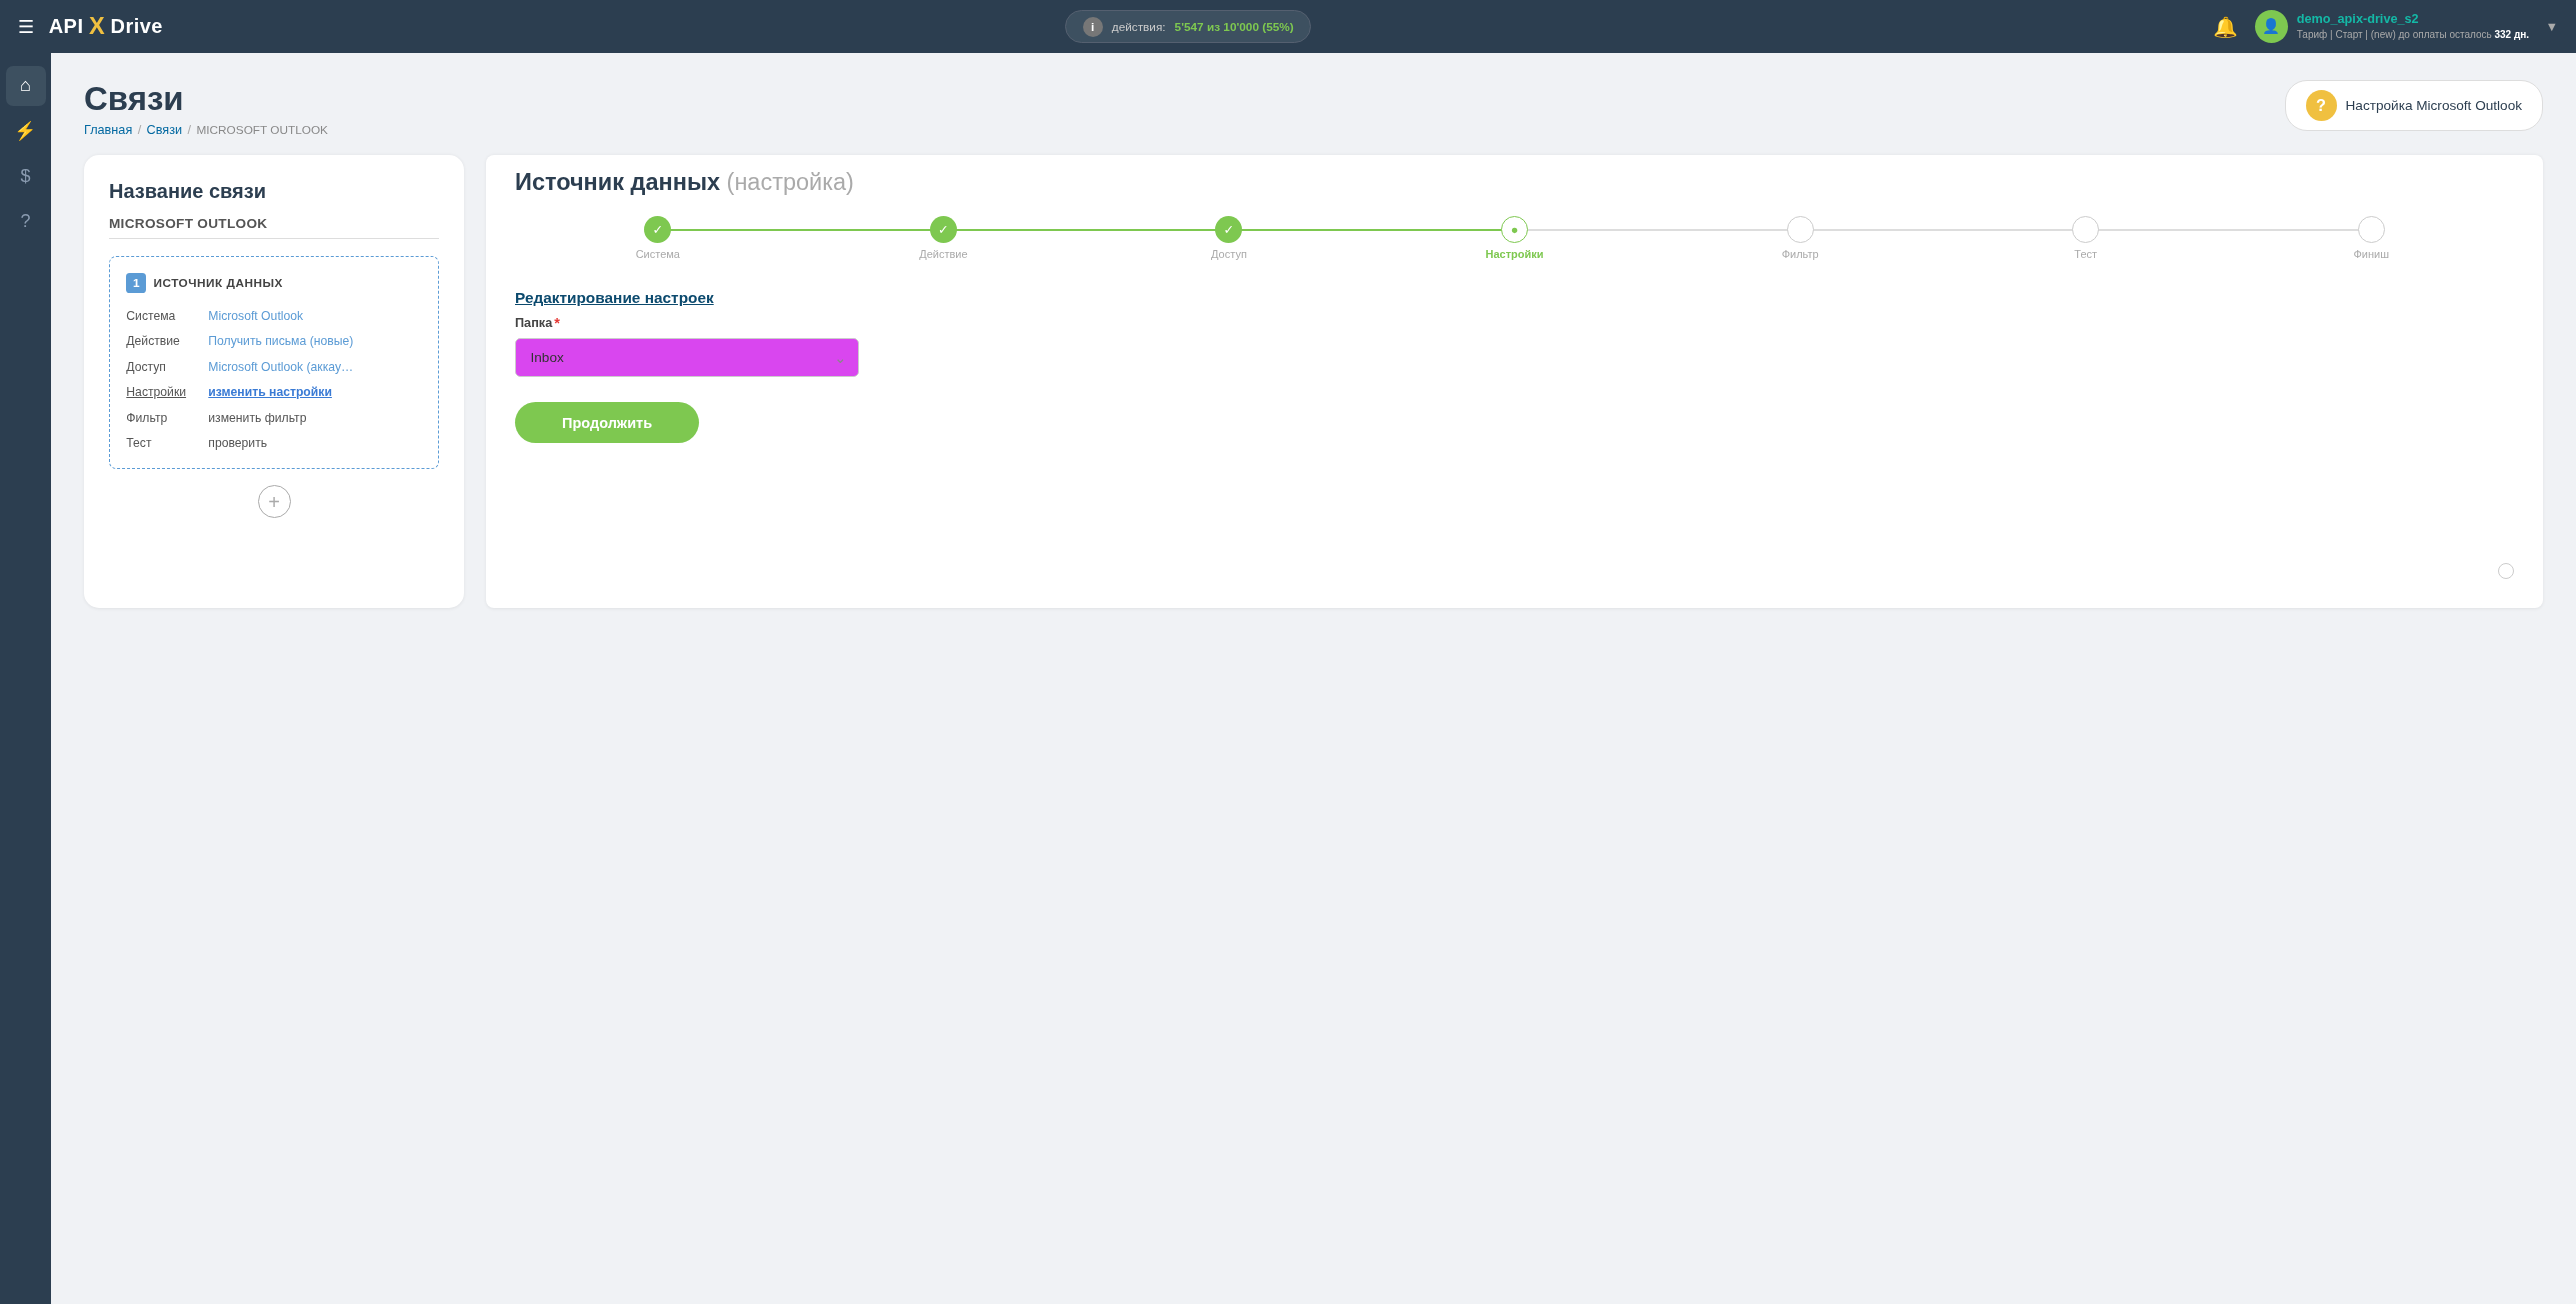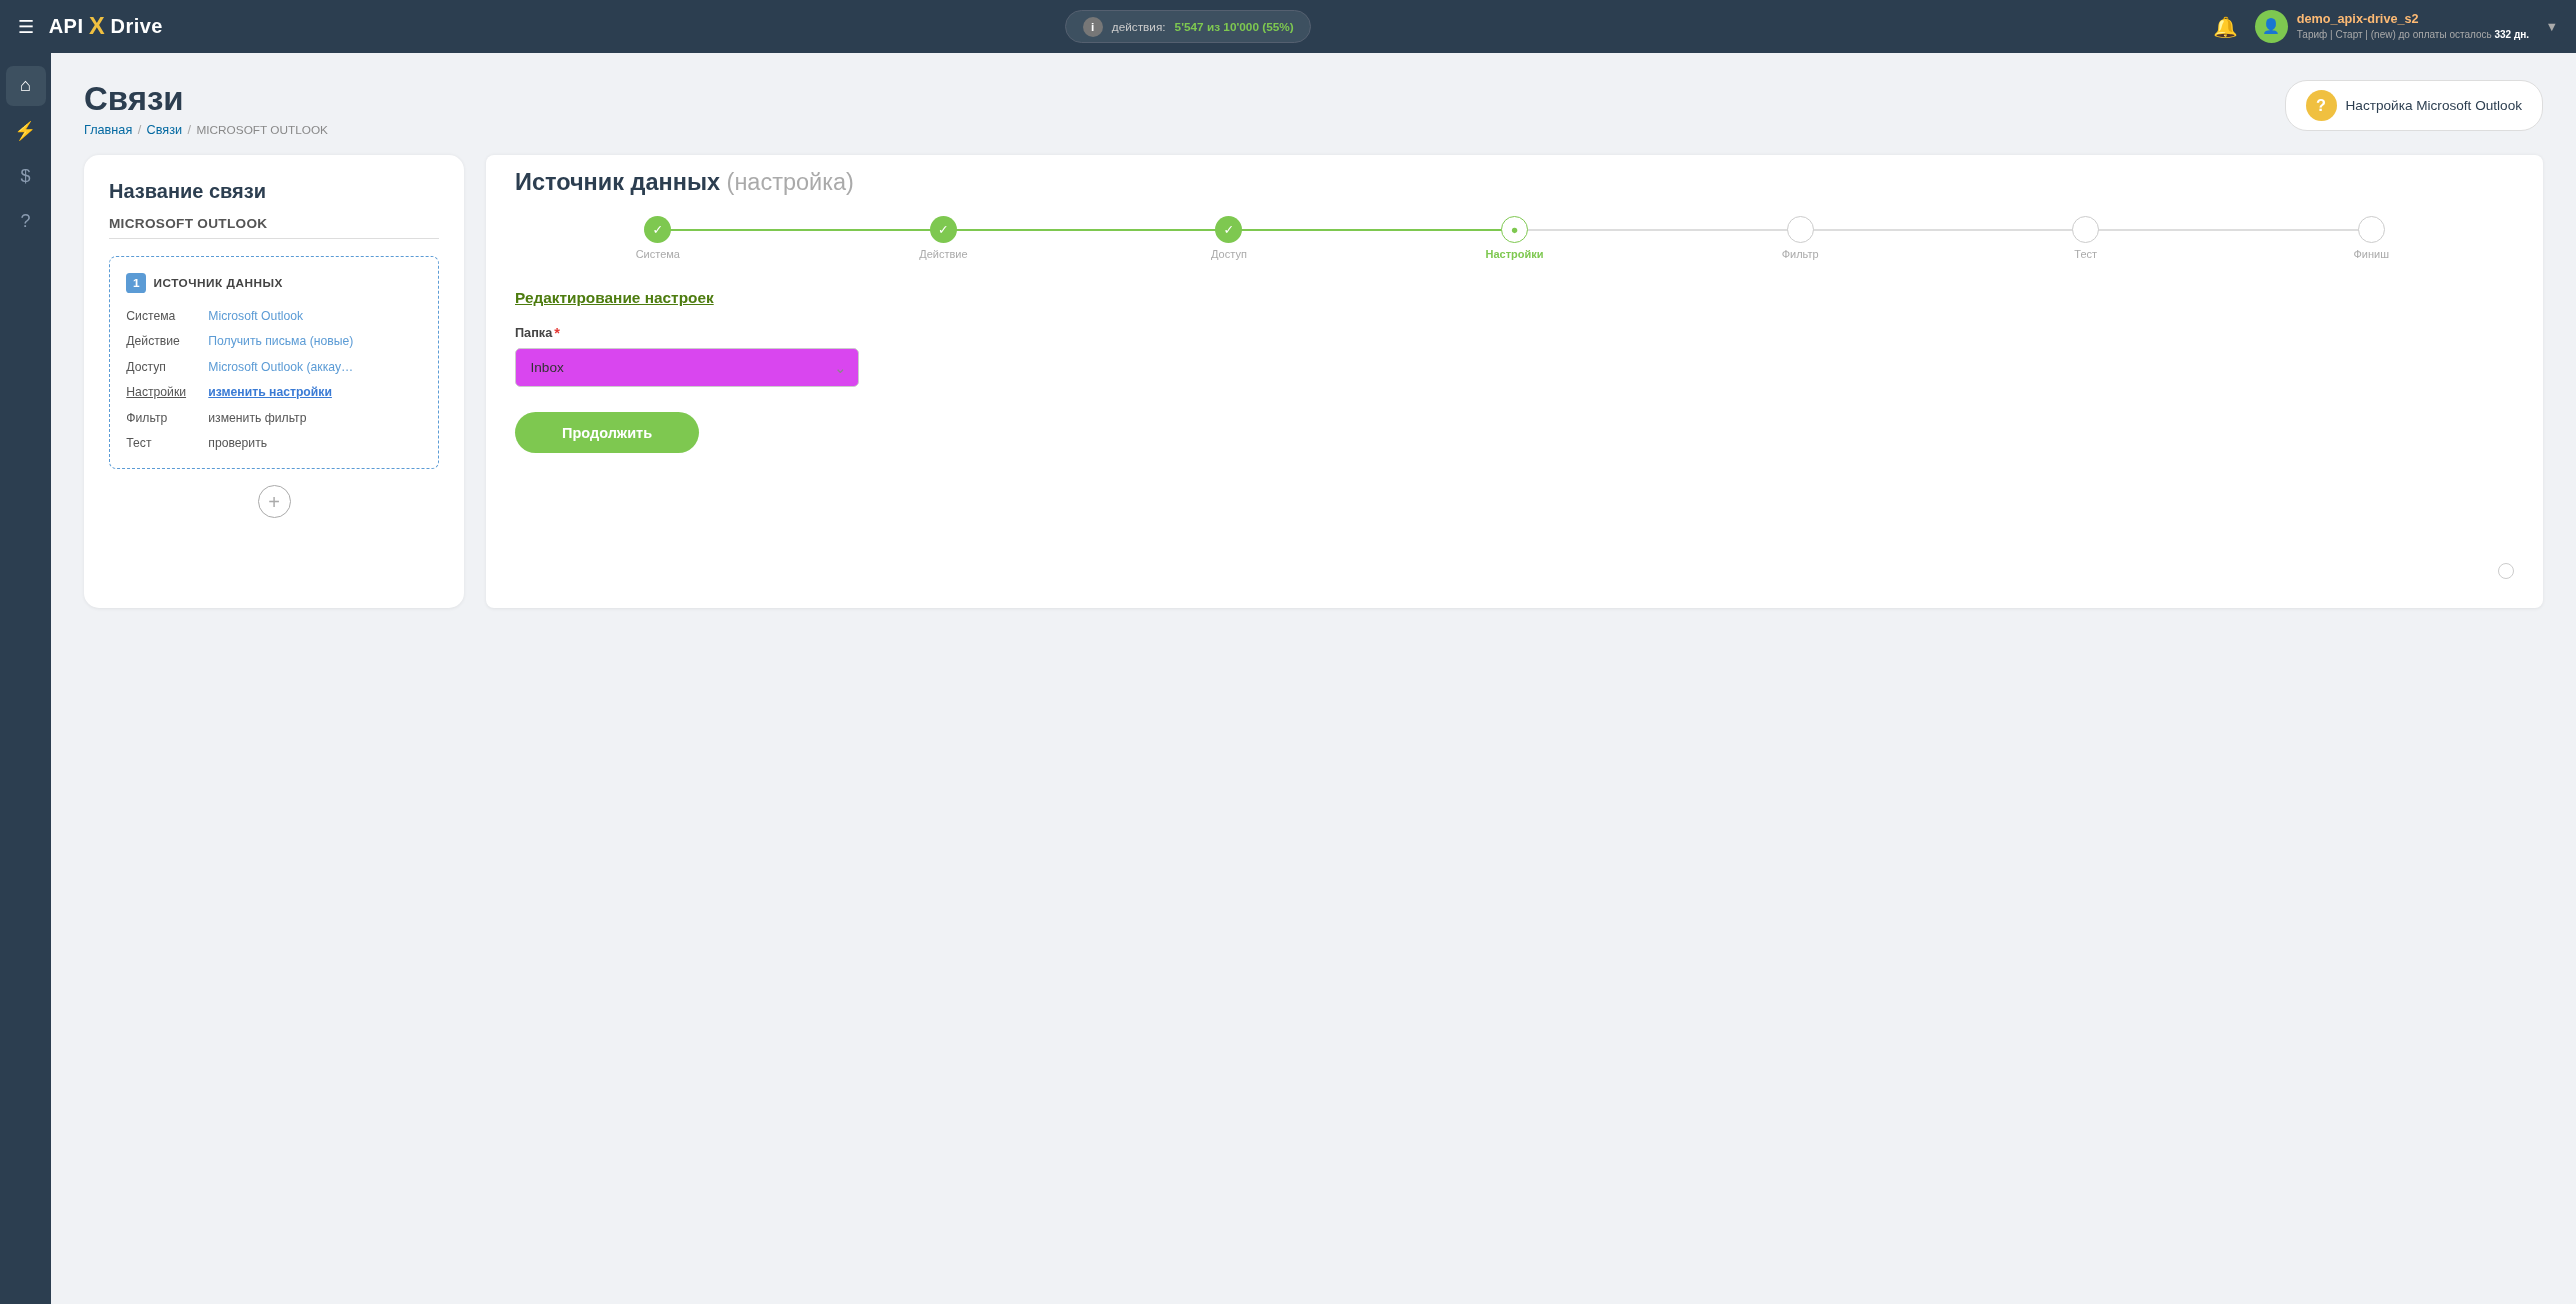--- a/index.html
+++ b/index.html
@@ -79,21 +79,21 @@
     }
     .avatar {
       width: 33px; height: 33px;
       background: #7ec850;
       border-radius: 50%;
       display: flex; align-items: center; justify-content: center;
       color: #fff;
       font-size: 14.5px;
     }
     .user-info { color: #ddd; font-size: 11px; line-height: 1.4; }
-    .user-info .username { font-size: 12.7px; font-weight: bold; color: #fdba74; }
+    .user-info .username { font-size: 12.7px; font-weight: bold; color: #14b8a6; }
     .user-info .plan { font-size: 10px; color: #aaa; }
     .user-info .plan strong { color: #fff; }
     .chevron-icon { color: #aaa; font-size: 12.7px; cursor: pointer; }
 
     
     .sidebar {
       position: fixed;
       top: 53px; left: 0; bottom: 0;
       width: 51px;
       background: #2c3e50;
@@ -332,23 +332,23 @@
       height: 1.8px;
       background: #ddd;
       z-index: 0;
     }
     .step-line.done-line { background: #7ec850; }
 
     
     .form-section-title {
       font-size: 15.4px;
       font-weight: 600;
-      color: #4d7c0f;
+      color: #0c4a6e;
       text-decoration: underline;
-      margin-bottom: 18px;
+      margin-bottom: 8px;
     }
     .form-label {
       font-size: 12.7px;
       font-weight: 600;
       color: #444;
       margin-bottom: 7.2px;
       display: flex;
       align-items: center;
       gap: 2px;
     }

